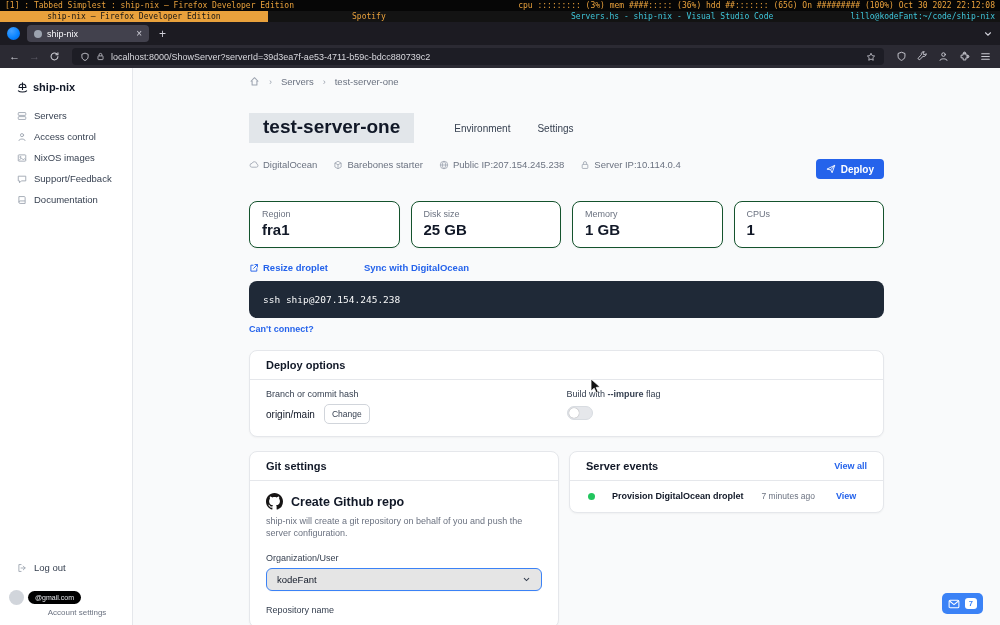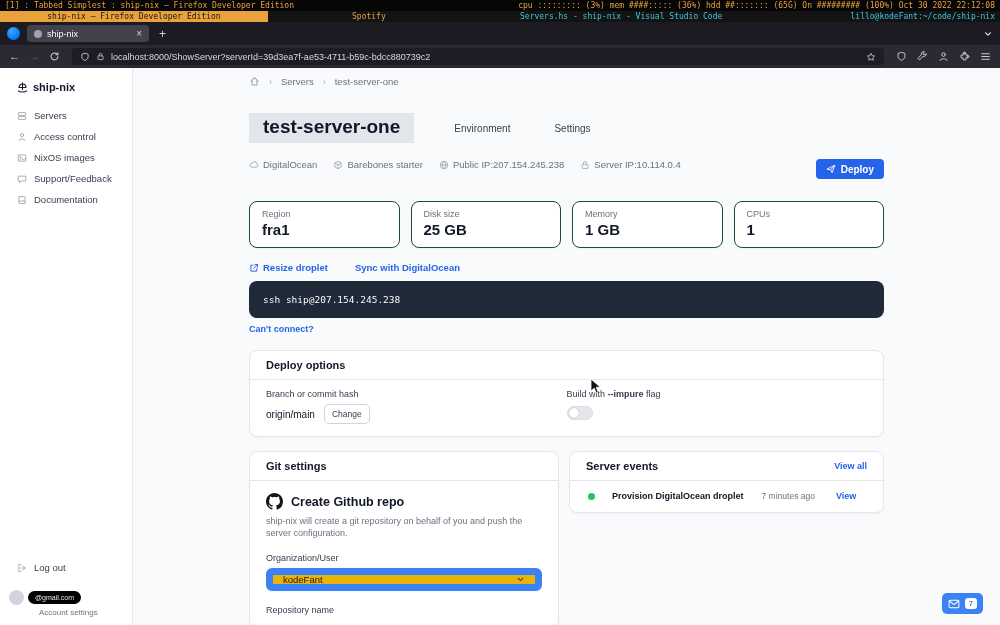--- a/index.html
+++ b/index.html
@@ -13,21 +13,21 @@
   
   .statusbar {
     height:11px; background:#060606; color:#e9a13c;
     font:8px "DejaVu Sans Mono", monospace;
     display:flex; justify-content:space-between; align-items:center; padding:0 5px;
   }
   
   .taskbar { height:11px; background:#131313; position:relative; font:8px "DejaVu Sans Mono", monospace; }
   .taskbar-active { position:absolute; left:0; top:0; height:11px; line-height:11px; width:268px; text-align:center; background:#e9a13c; color:#141414; }
   .tb-spotify { position:absolute; left:352px; line-height:11px; color:#e9a13c; }
-  .tb-vscode { position:absolute; left:520px; line-height:11px; color:#3fc6da; }
+  .tb-vscode { position:absolute; left:571px; line-height:11px; color:#3fc6da; }
   .tb-term { position:absolute; right:5px; line-height:11px; color:#3fc6da; }
 
   
   .tabbar { height:23px; background:#1c1b22; display:flex; align-items:center; padding:0 7px; gap:7px; }
   .ff-logo { width:13px; height:13px; border-radius:50%; flex:none;
     background:radial-gradient(circle at 35% 30%, #45a1ff 0%, #0a84ff 55%, #0060df 100%); }
   .tab { width:122px; height:17px; background:#42414d; border-radius:4px; display:flex; align-items:center; padding:0 7px; gap:5px; color:#fbfbfe; font-size:9px; }
   .favicon { width:8px; height:8px; border-radius:50%; background:#9ca3af; flex:none; }
   .tab-close { margin-left:auto; color:#cfcfd8; font-size:10px; line-height:1; }
   .newtab-btn { color:#cfcfd8; font-size:12px; padding:0 3px; }
@@ -40,51 +40,51 @@
   .urlbar { flex:1; height:17px; background:#1d1d25; border-radius:4px; display:flex; align-items:center; gap:6px; padding:0 8px; margin:0 3px; }
   .url-text { color:#d8d8de; font-size:9px; flex:1; white-space:nowrap; overflow:hidden; }
   .toolbar-icons { display:flex; gap:10px; align-items:center; color:#c9c9d1; }
 
   
   .app { display:flex; height:557px; background:#f9fafb; }
   .sidebar { width:133px; flex:none; background:#fff; border-right:1px solid #e5e7eb; position:relative; }
   .logo-row { display:flex; align-items:center; gap:5px; padding:13px 17px 12px; font-weight:bold; font-size:11px; color:#111827; }
   .nav-item { display:flex; align-items:center; gap:7px; padding:5px 17px; font-size:9.5px; color:#374151; cursor:pointer; }
   .nav-icon { color:#9ca3af; flex:none; }
-  .sidebar-bottom { position:absolute; bottom:8px; left:0; right:8px; }
+  .sidebar-bottom { position:absolute; bottom:8px; left:0; right:8px;text-align:center; }
   .logout-row { display:flex; align-items:center; gap:7px; padding:5px 17px; font-size:9.5px; color:#374151; }
   .account { margin-top:12px; padding:0 9px; }
   .account-row { display:flex; align-items:center; gap:4px; }
   .avatar { width:15px; height:15px; border-radius:50%; background:#d1d5db; flex:none; }
   .redacted { background:#000; border-radius:8px; color:#e5e7eb; font-size:7px; padding:3px 7px; white-space:nowrap; }
   .account-settings { font-size:8px; color:#6b7280; margin:3px 0 0 30px; }
 
   
   .main { flex:1; position:relative; overflow:hidden; }
   .content { width:635px; margin:0 auto; }
   .breadcrumb { display:flex; align-items:center; gap:9px; padding-top:8px; font-size:9.5px; color:#6b7280; }
   .crumb-sep { color:#9ca3af; font-size:9px; }
   .crumb-home { color:#9ca3af; }
 
   .title-row { display:flex; align-items:center; margin-top:26px; }
   .page-title { font-size:19px; font-weight:bold; color:#111827; background:#e2e6ea; padding:3px 14px 5px; }
-  .page-tabs { display:flex; gap:44px; margin-left:40px; font-size:10px; color:#374151; }
+  .page-tabs { display:flex; gap:27px; margin-left:40px; font-size:10px; color:#374151; }
   .page-tab { cursor:pointer; }
 
   .badge-row { display:flex; align-items:flex-start; margin-top:16px; gap:16px; font-size:9.5px; color:#6b7280; }
   .badge { display:flex; align-items:center; gap:4px; }
   .badge svg { color:#9ca3af; }
   .deploy-btn { margin-left:auto; background:#2563eb; color:#fff; font-size:10px; font-weight:bold; border:none; border-radius:4px; height:20px; padding:0 10px; display:flex; align-items:center; gap:5px; font-family:inherit; cursor:pointer; }
 
   .stats { display:grid; grid-template-columns:repeat(4,1fr); gap:11px; margin-top:22px; }
   .stat-card { background:#fff; border:1px solid #14532d; border-radius:8px; padding:7px 12px 9px; box-shadow:0 1px 2px rgba(0,0,0,.04); }
   .stat-label { font-size:9px; color:#6b7280; }
   .stat-value { font-size:15px; font-weight:bold; color:#111827; margin-top:2px; }
 
-  .links-row { display:flex; gap:27px; margin-top:14px; align-items:center; }
+  .links-row { display:flex; gap:36px; margin-top:14px; align-items:center; }
   .link { display:flex; gap:4px; align-items:center; color:#2563eb; font-size:9.5px; font-weight:bold; text-decoration:none; cursor:pointer; }
 
   .ssh-heading { margin-top:18px; font-size:11px; font-weight:bold; color:#111827; }
   .ssh-block { margin-top:8px; background:#1f2937; border-radius:8px; height:37px; display:flex; align-items:center; padding:0 14px; color:#f9fafb; font:9.5px "DejaVu Sans Mono", monospace; }
   .ssh-help { margin-top:6px; font-size:9px; color:#2563eb; font-weight:bold; cursor:pointer; }
 
   .card { background:#fff; border:1px solid #e5e7eb; border-radius:8px; box-shadow:0 1px 2px rgba(0,0,0,.04); }
   .card-header { padding:8px 16px; font-size:11px; font-weight:bold; color:#111827; border-bottom:1px solid #e5e7eb; display:flex; align-items:center; }
 
   .deploy-card { margin-top:16px; }
@@ -97,21 +97,21 @@
   .impure-flag { font-weight:bold; }
   .toggle { margin-top:7px; width:26px; height:14px; border-radius:7px; background:#e5e7eb; border:1px solid #d8dce1; position:relative; cursor:pointer; }
   .toggle-knob { position:absolute; left:1px; top:1px; width:10px; height:10px; border-radius:50%; background:#fff; box-shadow:0 0 1px rgba(0,0,0,.45); }
 
   .bottom-row { display:flex; gap:10px; margin-top:14px; align-items:flex-start; }
   .git-card { width:310px; flex:none; }
   .git-body { padding:12px 16px; }
   .repo-heading { display:flex; align-items:center; gap:8px; font-size:12.5px; font-weight:bold; color:#111827; }
   .repo-desc { margin-top:5px; font-size:9px; color:#6b7280; line-height:1.35; width:94%; }
   .form-label { margin-top:14px; font-size:9px; color:#374151; }
-  .select { margin-top:5px; height:23px; border:7px solid #3b82f6; border-radius:6px; display:flex; align-items:center; justify-content:space-between; padding:0 10px; font-size:9.5px; color:#111827; background:#eab308; box-shadow:0 1px 1px rgba(0,0,0,.03); cursor:pointer; }
+  .select { margin-top:5px; height:23px; border:1px solid #3b82f6; border-radius:6px; display:flex; align-items:center; justify-content:space-between; padding:0 10px; font-size:9.5px; color:#111827; background:#e5e5e5; box-shadow:0 1px 1px rgba(0,0,0,.03); cursor:pointer; }
   .select .chev { color:#374151; }
 
   .events-card { flex:1; }
   .events-header { justify-content:space-between; }
   .view-all { font-size:9px; color:#2563eb; font-weight:bold; cursor:pointer; }
   .event-row { display:flex; align-items:center; padding:10px 16px 11px 18px; }
   .event-dot { width:7px; height:7px; border-radius:50%; background:#22c55e; flex:none; }
   .event-name { font-size:9px; font-weight:bold; color:#111827; margin-left:17px; }
   .event-time { font-size:8.5px; color:#6b7280; margin-left:18px; }
   .event-view { font-size:9px; color:#2563eb; font-weight:bold; margin-left:21px; cursor:pointer; }

